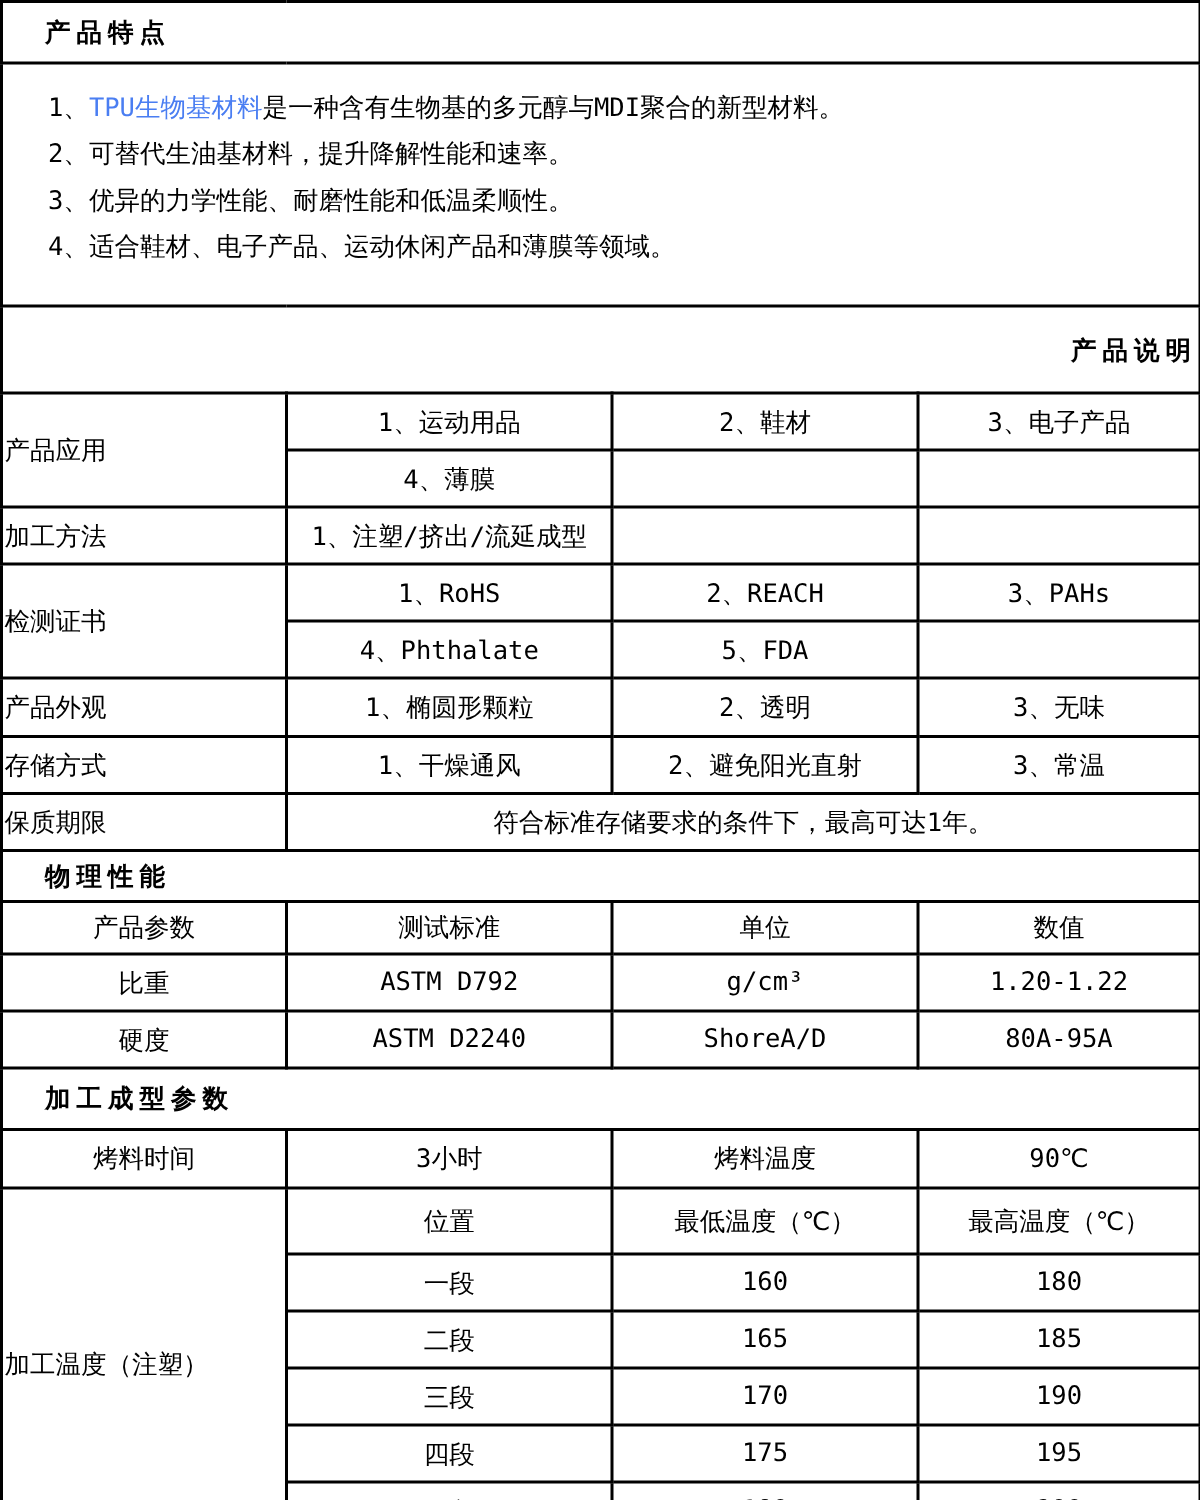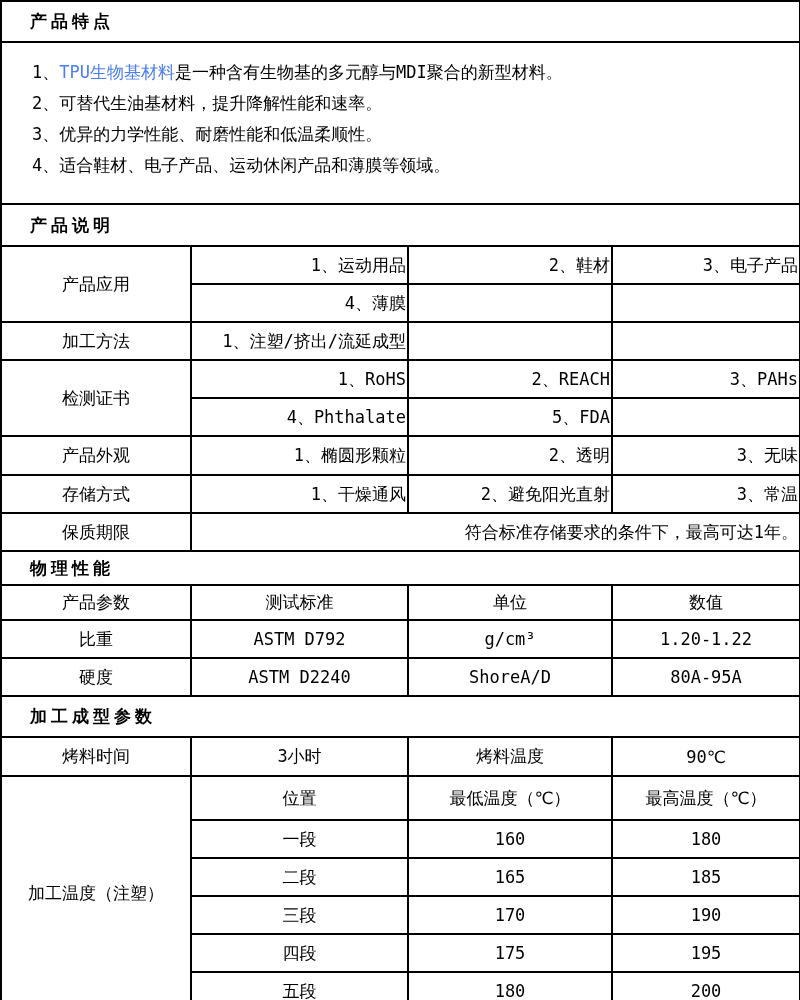--- a/index.html
+++ b/index.html
@@ -36,30 +36,30 @@
   }
   
   td.features {
     padding: 14px 10px 22px 30px;
     font-size: 17px;
     white-space: normal;
   }
   .feature-line { line-height: 31px; height: 31px; }
   .feature-link { color: #4a7ef2; cursor: pointer; }
   
-  td.lbl { text-align: center; }          
-  td.l   { text-align: right; }
+  td.lbl { }          
+  td.l   { text-align: center; }
   td.c   { text-align: center; }
   
   tr.h35 { height: 35px; }
   tr.h38 { height: 38px; }
   tr.h39 { height: 39px; }
   tr.h40 { height: 34px; }
   tr.h41 { height: 41px; }
-  tr.h42 { height: 42px; }
+  tr.h42 { height: 58px; text-align: right; }
   tr.h44 { height: 44px; }
   tr.hfeat { height: 147px; }
 </style>
 </head>
 <body>
 
 <div class="page">
   <table class="spec">
     <colgroup>
       <col style="width:190px">

